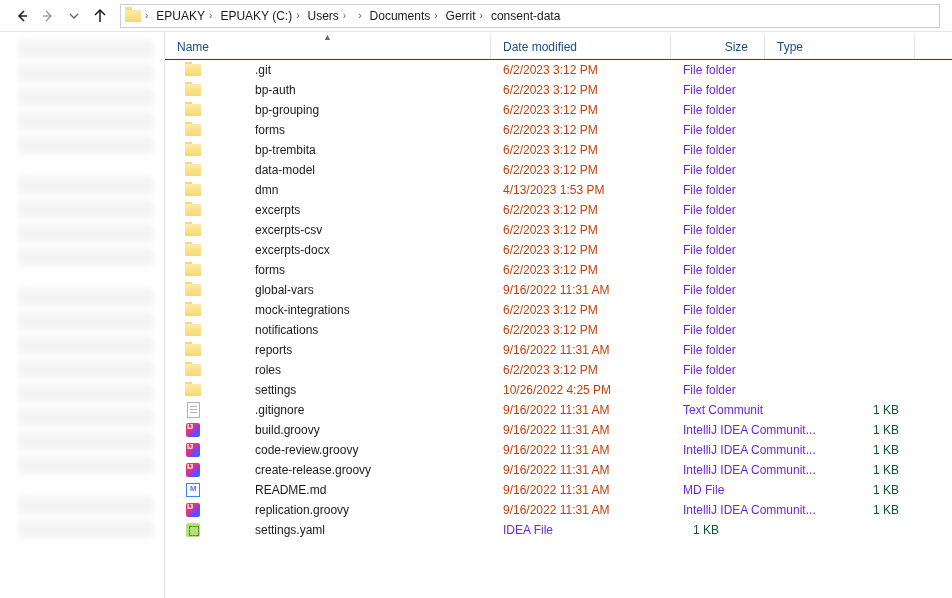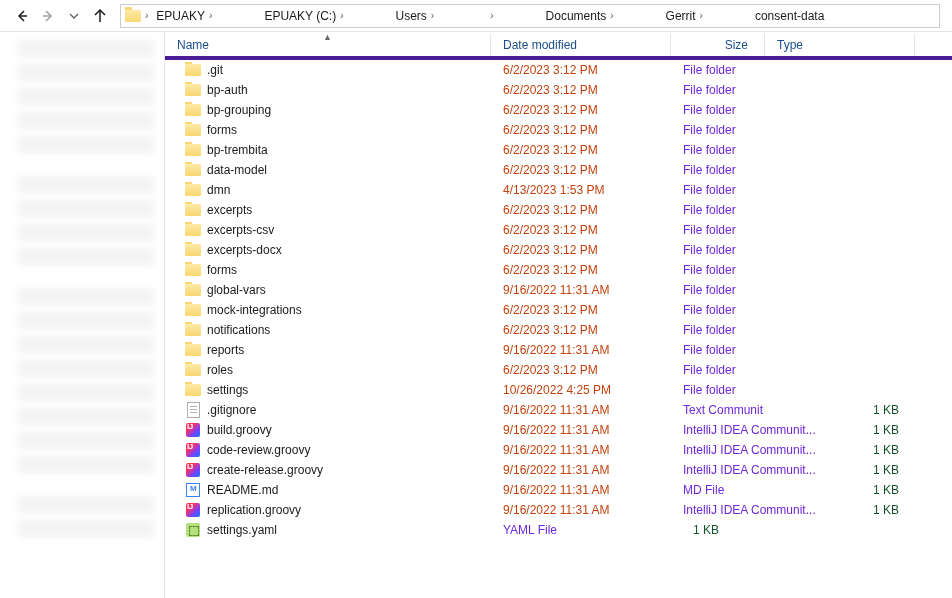--- a/index.html
+++ b/index.html
@@ -34,21 +34,21 @@
     height: 24px;
     margin: 0 8px;
     border: 1px solid #cccccc;
     display: flex;
     align-items: center;
     padding: 0 4px;
     background: #fff;
     overflow: hidden;
   }
   .addr-icon { width: 16px; height: 16px; margin-right: 4px; display:flex; align-items:center; justify-content:center; }
-  .crumbs { display: flex; align-items: flex-start; height: 100%; overflow:hidden;gap:44px; }
+  .crumbs { display: flex; align-items: flex-start; height: 100%; overflow:hidden; }
   .crumb {
     display: flex; align-items: center;
     padding: 0 2px 0 6px;
     height: 100%;
     white-space: nowrap;
     color: #1a1a1a;
   }
   .crumb .chev { margin-left: 4px; color: #5a5a5a; font-size: 10px; }
   
   .main {
@@ -74,21 +74,21 @@
   .sb-gap { height: 10px; }
   .content {
     flex: 1;
     display: flex;
     flex-direction: column;
   }
   .headers {
     display: flex;
     height: 28px;
     align-items: center;
-    border-bottom: 4px solid #4c1d95;
+    border-bottom: 1px solid #4c1d95;
     color: #1a4e8a;
     padding-top: 2px;
   }
   .col {
     padding-left: 12px;
     display: flex;
     align-items: center;
     height: 100%;
     border-right: 1px solid #e5e5e5;
     position: relative;
@@ -106,21 +106,21 @@
     color: #6a6a6a;
     font-size: 9px;
   }
   .rows { flex: 1; overflow-y: auto; }
   .row {
     display: flex;
     height: 20px;
     align-items: center;
     color: #1a1a1a;
   }
-  .c-name { flex: 0 0 326px; display:flex; align-items:center; padding-left: 20px; overflow:hidden; white-space:nowrap; }
+  .c-name { flex: 0 0 326px; display:flex; align-items:center; padding-left: 20px; overflow:hidden; white-space:nowrap;gap:48px; }
   .c-date { flex: 0 0 180px; padding-left: 12px; color: #c2410c; }
   .c-type { flex: 0 0 150px; padding-left: 12px; color: #6d28d9; overflow:hidden; text-overflow:ellipsis; white-space:nowrap; }
   .c-size { flex: 0 0 94px; padding-right: 16px; text-align: right; color: #14532d; }
   .ficon { width:16px; height:16px; margin-right: 6px; display:inline-flex; align-items:center; justify-content:center; flex-shrink:0; }
   
   .i-folder {
     width:16px; height:12px;
     background: linear-gradient(#ffe9a6,#f7d873);
     border-radius: 1px;
     position: relative;
@@ -513,18 +513,18 @@
           <div class="c-type">IntelliJ IDEA Communit...</div>
           <div class="c-size">1 KB</div>
         </div>
         <div class="row">
           <div class="c-name">
             <span class="ficon">
               <span class="i-yaml"></span>
             </span>
             <span>settings.yaml</span>
           </div>
-          <div class="c-type">YAML File</div>
+          <div class="c-type">IDEA File</div>
           <div class="c-size">1 KB</div>
         </div>
       </div>
   </div>
 </div>
 
 </body></html>

